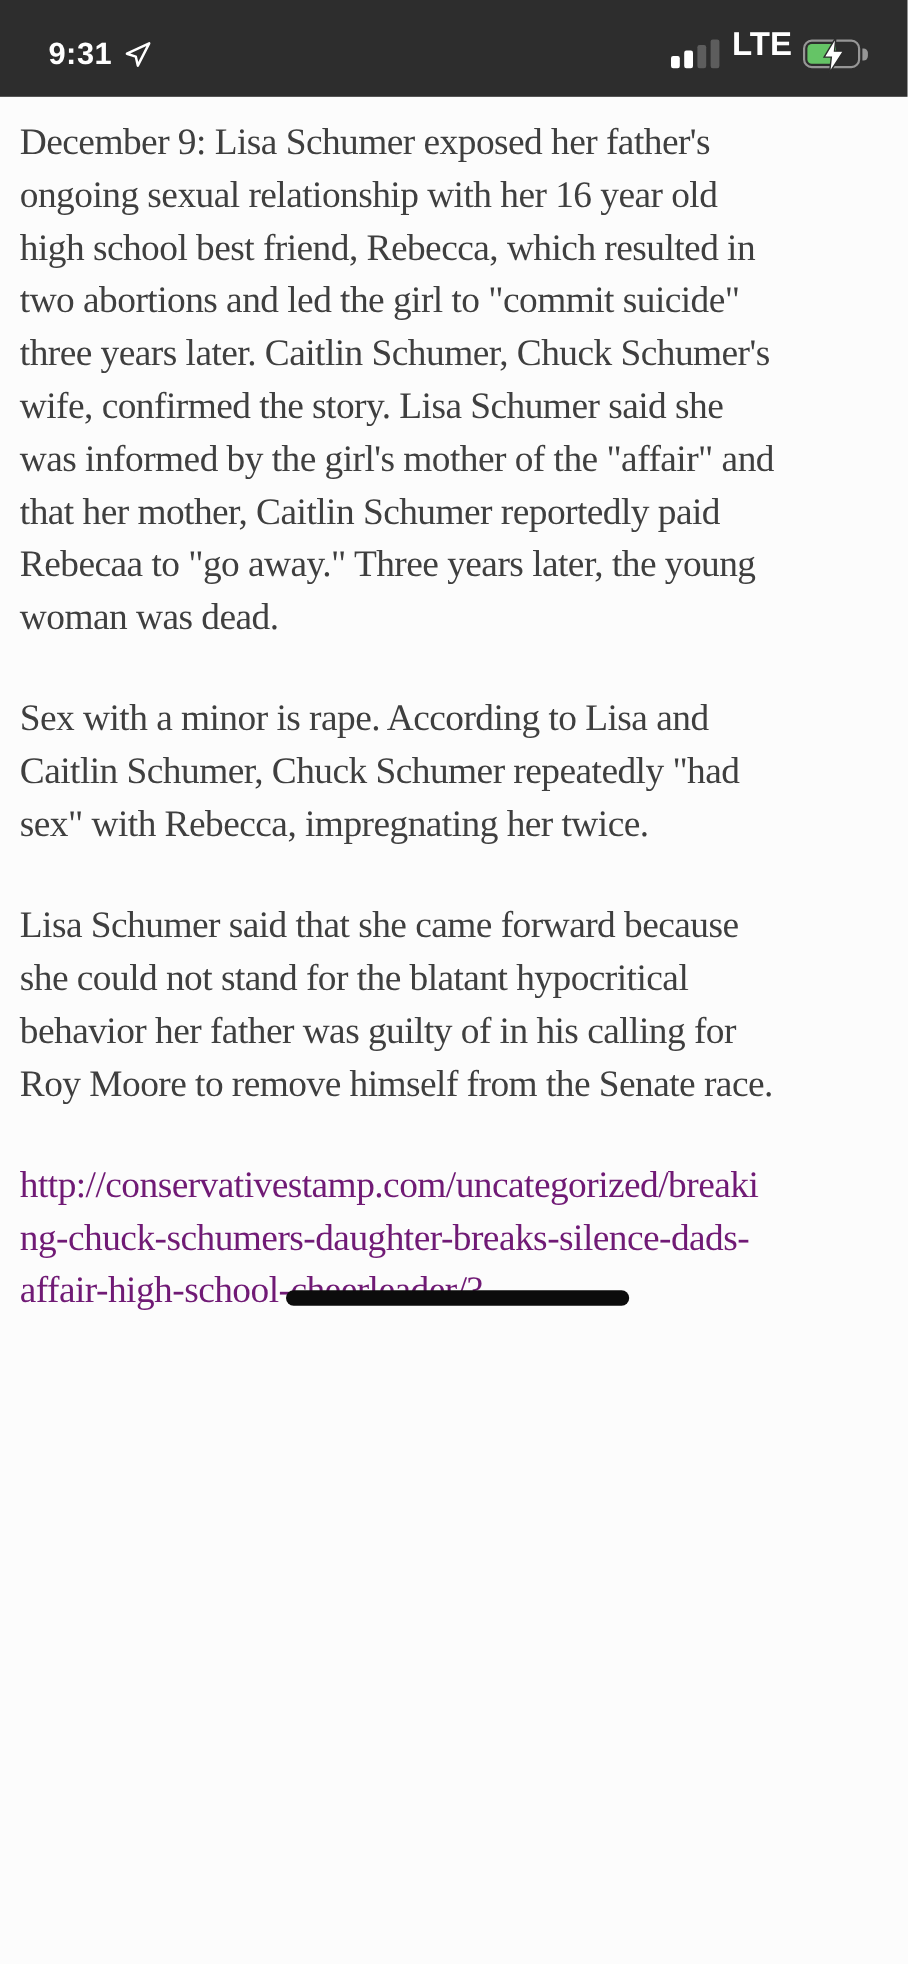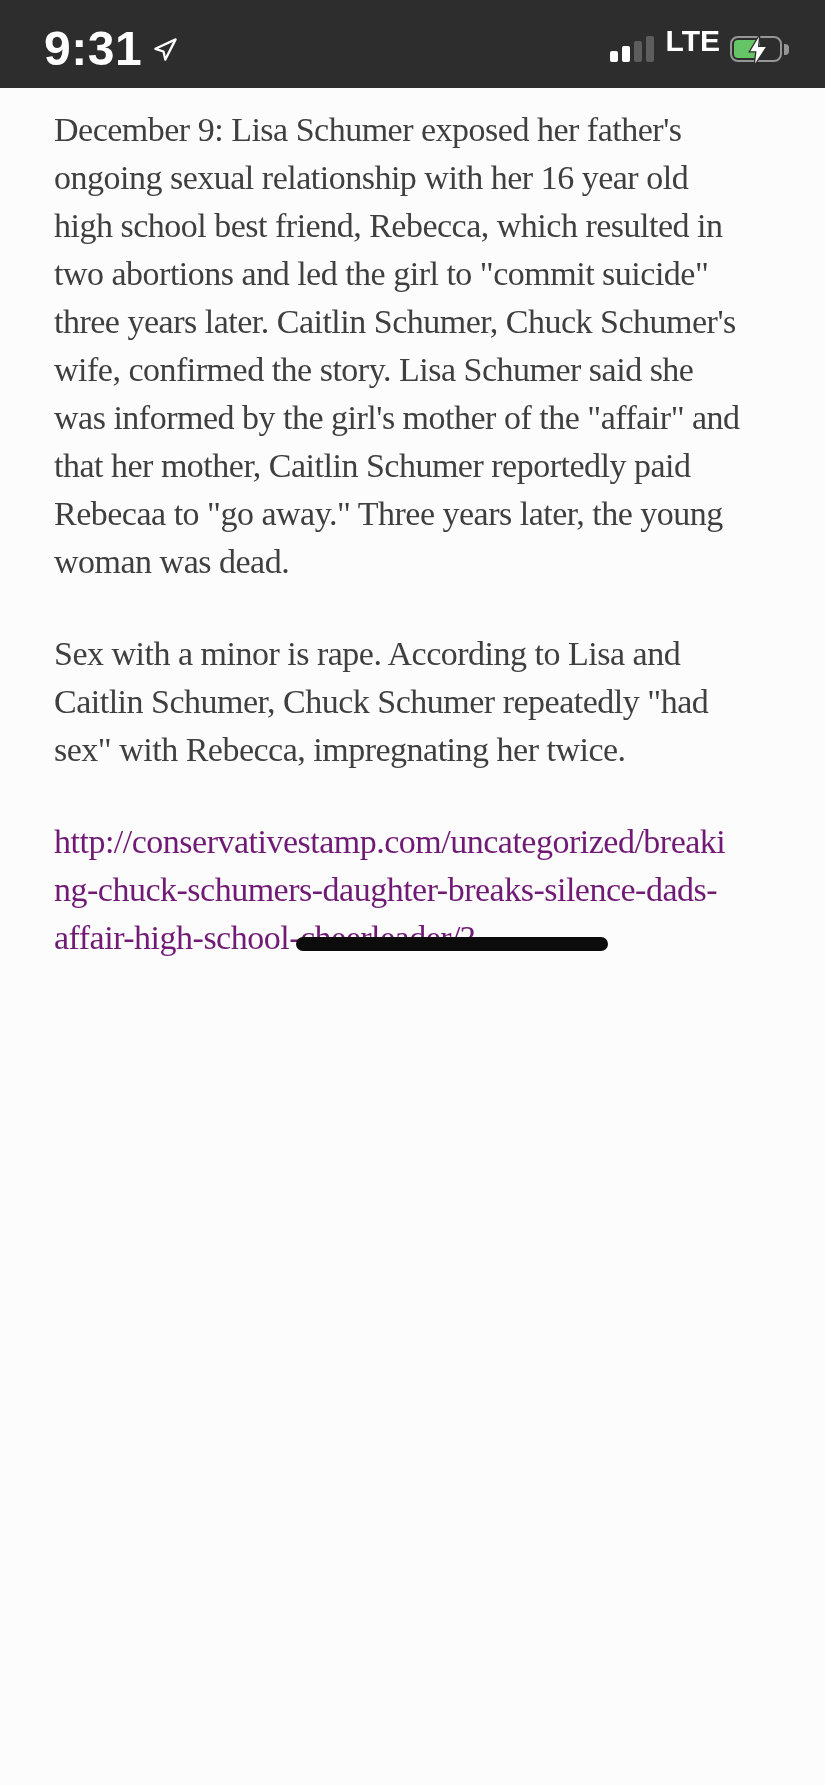--- a/index.html
+++ b/index.html
@@ -19,21 +19,21 @@
     color: #ffffff;
     display: flex;
     justify-content: space-between;
     align-items: center;
     padding: 10px 36px 0 44px;
     box-sizing: border-box;
     font-family: "Liberation Sans", sans-serif;
   }
   .sb-left { display: flex; align-items: center; }
   .sb-time {
-    font-size: 48px;
+    font-size: 28px;
     font-weight: bold;
     letter-spacing: 0.5px;
     line-height: 1;
   }
   .loc-arrow { width: 27px; height: 27px; margin-left: 10px; }
 
   .sb-right { display: flex; align-items: center; }
   .signal { display: flex; align-items: flex-end; }
   .signal .bar { width: 8px; border-radius: 2px; margin-left: 4px; }
   .signal .b1 { height: 11px; background: #ffffff; }
@@ -66,21 +66,20 @@
     width: 5px; height: 11px;
     background: rgba(255,255,255,0.5);
     border-radius: 0 4px 4px 0;
     margin-left: 2px;
   }
 
   
   .content {
     padding: 18px 18px 0 18px;
     box-sizing: border-box;
-    margin-left: 36px;
   }
   .par {
     margin: 0 0 44px 0;
     font-size: 34px;
     line-height: 48px;
     letter-spacing: -0.5px;
     color: #3f3f3f;
     white-space: pre;
   }
   .link-wrap { position: relative; }
@@ -141,20 +140,24 @@
 two abortions and led the girl to "commit suicide"
 three years later. Caitlin Schumer, Chuck Schumer's
 wife, confirmed the story. Lisa Schumer said she
 was informed by the girl's mother of the "affair" and
 that her mother, Caitlin Schumer reportedly paid
 Rebecaa to "go away." Three years later, the young
 woman was dead.</p>
     <p class="par">Sex with a minor is rape. According to Lisa and
 Caitlin Schumer, Chuck Schumer repeatedly "had
 sex" with Rebecca, impregnating her twice.</p>
+    <p class="par">Lisa Schumer said that she came forward because
+she could not stand for the blatant hypocritical
+behavior her father was guilty of in his calling for
+Roy Moore to remove himself from the Senate race.</p>
 
     <div class="link-wrap">
       <a class="article-link" href="#">http://conservativestamp.com/uncategorized/breaki
 ng-chuck-schumers-daughter-breaks-silence-dads-
 affair-high-school-cheerleader/?</a>
       <div class="redaction"></div>
     </div>
   </main>
 
 </div>

